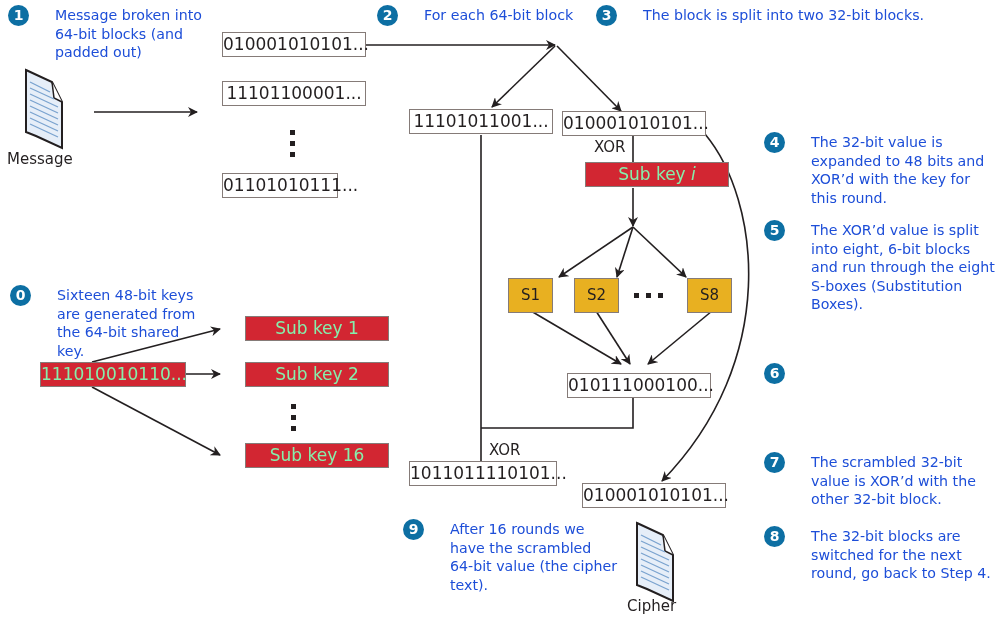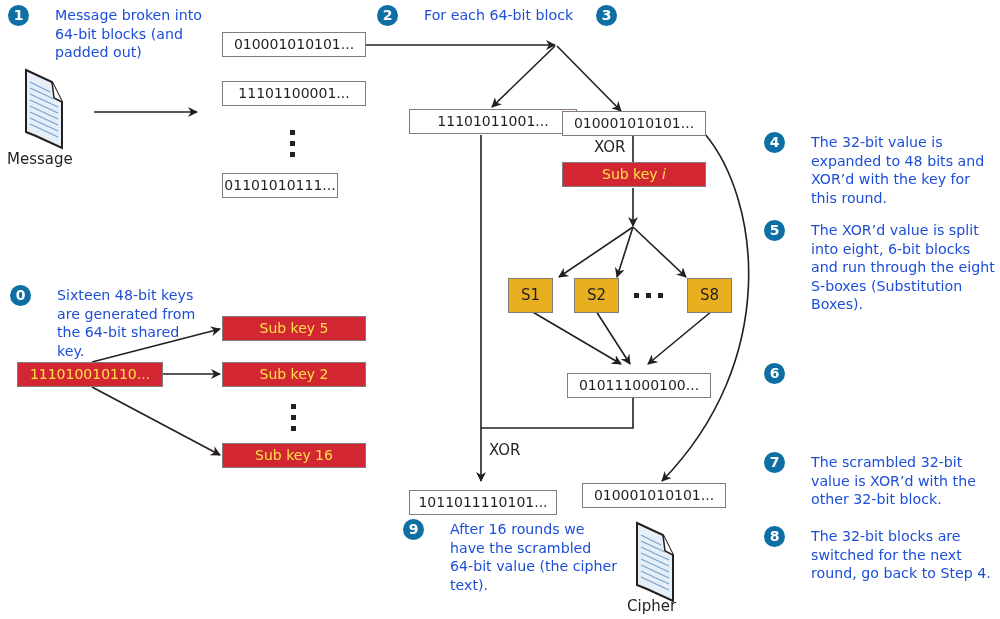--- a/index.html
+++ b/index.html
@@ -5,22 +5,22 @@
   html, body { margin: 0; padding: 0; background: #ffffff; }
   body { width: 1000px; height: 619px; position: relative; overflow: hidden;
          font-family: "DejaVu Sans", "Liberation Sans", sans-serif; color: #231f20; }
   svg.wires { position: absolute; left: 0; top: 0; width: 1000px; height: 619px; }
   .step { position: absolute; display: flex; align-items: flex-start; }
   .badge { flex: 0 0 auto; width: 21px; height: 21px; border-radius: 50%;
            background: #0d6fa3; color: #fff; font-weight: bold; font-size: 14px;
            line-height: 21px; text-align: center; margin-right: 5px; margin-top: -1px; }
   .step-text { font-size: 14.2px; line-height: 18.5px; color: #1d4ed8; margin-left: 21px; }
   .box { position: absolute; box-sizing: border-box; height: 25px; border: 1.5px solid #857b78;
-         background: #fff; font-size: 14px; line-height: 22px; text-align: center; color: #231f20; }
-  .box.red { background: #d22632; color: #fde047; }
+         background: #fff; font-size: 17px; line-height: 22px; text-align: center; color: #231f20; }
+  .box.red { background: #d22632; color: #86efac; margin-left: 23px; }
   .box.sbox { background: #e8b021; width: 45px; height: 35px; line-height: 32px; font-size: 15px; }
   .label { position: absolute; font-size: 15px; color: #231f20; }
   .dots { position: absolute; width: 6px; }
   .dots span { display: block; width: 5px; height: 5px; background: #231f20; margin-bottom: 6px; }
   .hdots { position: absolute; display: flex; }
   .hdots span { display: block; width: 5px; height: 5px; background: #231f20; margin-right: 7px; }
   .doc { position: absolute; }
 </style>
 </head>
 <body>
@@ -67,20 +67,21 @@
 <div class="step" style="left:8px; top:6px; width:200px;">
   <span class="badge">1</span>
   <span class="step-text">Message broken into 64-bit blocks (and padded out)</span>
 </div>
 <div class="step" style="left:377px; top:6px; width:220px;">
   <span class="badge">2</span>
   <span class="step-text">For each 64-bit block</span>
 </div>
 <div class="step" style="left:596px; top:6px; width:400px;">
   <span class="badge">3</span>
+  <span class="step-text">The block is split into two 32-bit blocks.</span>
 </div>
 <div class="step" style="left:764px; top:133px; width:236px;">
   <span class="badge">4</span>
   <span class="step-text">The 32-bit value is expanded to 48 bits and XOR’d with the key for this round.</span>
 </div>
 <div class="step" style="left:764px; top:221px; width:236px;">
   <span class="badge">5</span>
   <span class="step-text">The XOR’d value is split into eight, 6-bit blocks and run through the eight S-boxes (Substitution Boxes).</span>
 </div>
 <div class="step" style="left:764px; top:364px; width:236px;">
@@ -121,57 +122,57 @@
 
 <div class="box" style="left:222px; top:32px; width:144px;">010001010101...</div>
 <div class="box" style="left:222px; top:81px; width:144px;">11101100001...</div>
 <div class="dots" style="left:290px; top:130px;">
     <span></span>
     <span></span>
     <span></span>
   </div>
 <div class="box" style="left:222px; top:173px; width:116px;">01101010111...</div>
 
-<div class="box" style="left:409px; top:109px; width:168px;">11101011001...</div>
+<div class="box" style="left:409px; top:109px; width:144px;">11101011001...</div>
 <div class="box" style="left:562px; top:111px; width:144px;">010001010101...</div>
 <div class="label" style="left:594px; top:138px;">XOR</div>
 <div class="box red" style="left:562px; top:162px; width:144px;"><span>Sub key </span><i>i</i></div>
 
 <div class="box sbox" style="left:508px; top:278px;">S1</div>
 <div class="box sbox" style="left:574px; top:278px;">S2</div>
 <div class="hdots" style="left:634px; top:293px;">
     <span></span>
     <span></span>
     <span></span>
   </div>
 <div class="box sbox" style="left:687px; top:278px;">S8</div>
 
 <div class="box" style="left:567px; top:373px; width:144px;">010111000100...</div>
 <div class="label" style="left:489px; top:441px;">XOR</div>
 
-<div class="box" style="left:409px; top:490px; width:148px;">1011011110101...</div>
+<div class="box" style="left:409px; top:461px; width:148px;">1011011110101...</div>
 <div class="box" style="left:582px; top:483px; width:144px;">010001010101...</div>
 
 <svg class="doc" style="left:635px; top:521px;" width="42" height="84" viewBox="0 0 42 84">
   <path d="M2,2 L28,14 L38,34 L38,80 L12,68 L2,64 Z" fill="#e6eef8" stroke="#231f20" stroke-width="2"></path>
   <path d="M28,14 L30,30 L38,34" fill="#fff" stroke="#231f20" stroke-width="1.5"></path>
   <g stroke="#7aa3cf" stroke-width="1.3">
     <line x1="6" y1="14" x2="26" y2="24"></line>
       <line x1="6" y1="20" x2="30" y2="31"></line>
     <line x1="6" y1="26" x2="34" y2="39"></line>
       <line x1="6" y1="32" x2="34" y2="45"></line>
     <line x1="6" y1="38" x2="34" y2="51"></line>
       <line x1="6" y1="44" x2="34" y2="57"></line>
     <line x1="6" y1="50" x2="34" y2="63"></line>
       <line x1="6" y1="56" x2="34" y2="69"></line>
   </g>
 </svg>
 <div class="label" style="left:627px; top:597px;">Cipher</div>
 
 <div class="box red" style="left:17px; top:362px; width:146px;">111010010110...</div>
-<div class="box red" style="left:222px; top:316px; width:144px;">Sub key 5</div>
+<div class="box red" style="left:222px; top:316px; width:144px;">Sub key 1</div>
 <div class="box red" style="left:222px; top:362px; width:144px;">Sub key 2</div>
 <div class="dots" style="left:291px; top:404px;">
     <span></span>
     <span></span>
     <span></span>
   </div>
 <div class="box red" style="left:222px; top:443px; width:144px;">Sub key 16</div>
 
 </body></html>

